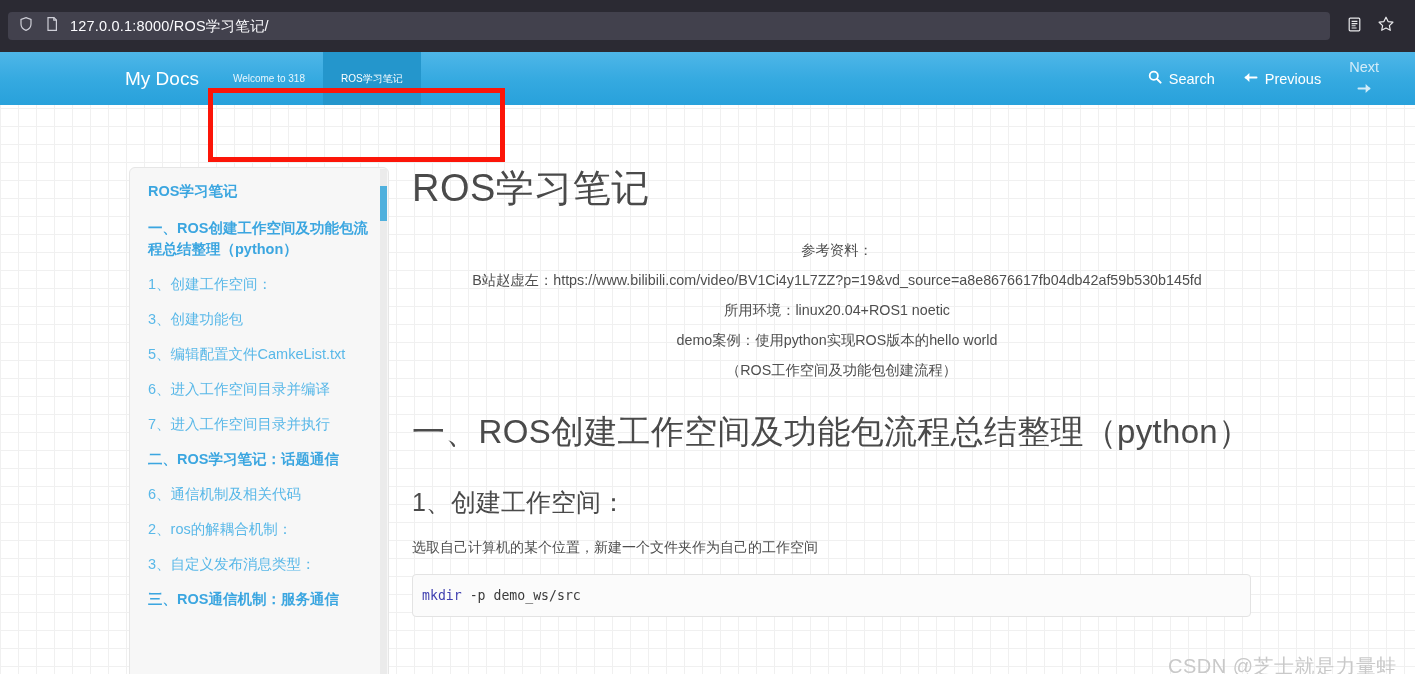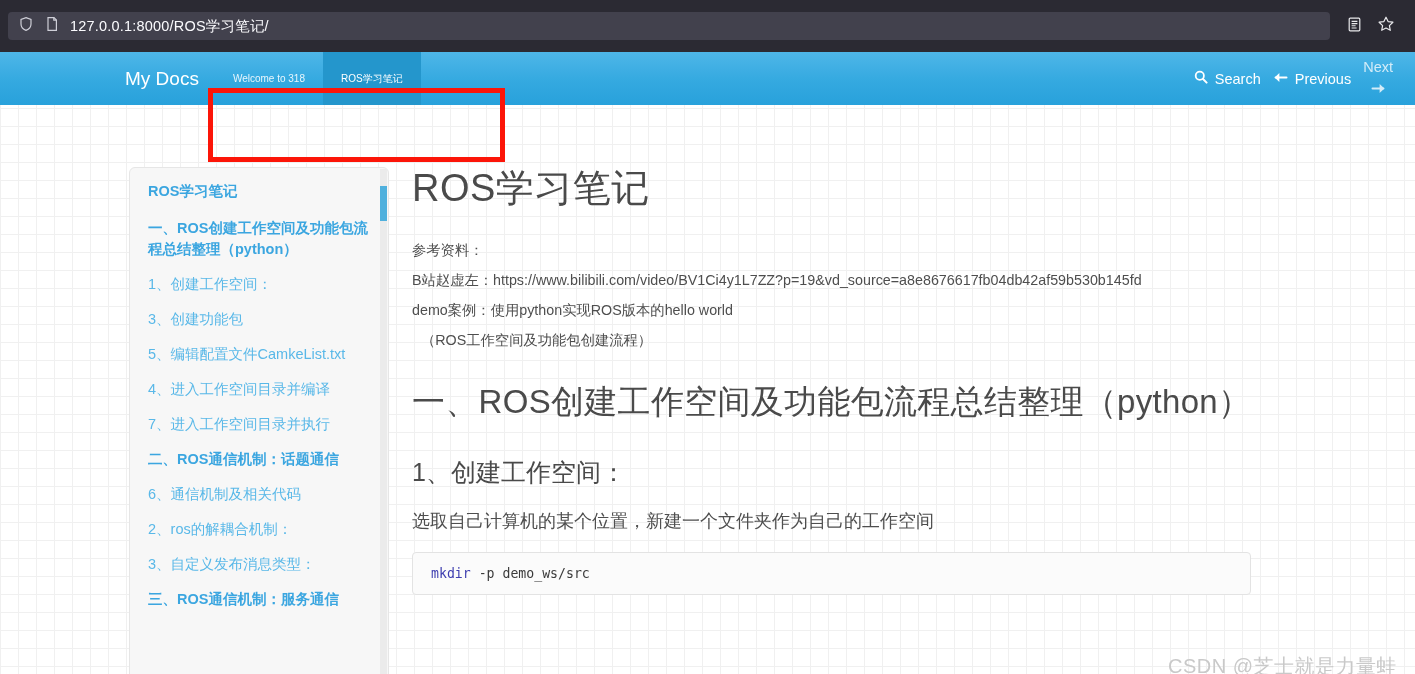--- a/index.html
+++ b/index.html
@@ -85,22 +85,22 @@
     white-space: nowrap;
     cursor: pointer;
   }
   .nav-tab.active {
     background: #2496cc;
     color: #ffffff;
   }
   #nav-right {
     margin-left: auto;
     display: flex; align-items: center;
-    gap: 12px;
-    padding-right: 22px;
+    gap: 28px;
+    padding-right: 36px;
   }
   .nav-link {
     display: flex; align-items: center; gap: 7px;
     color: #ffffff;
     font-size: 14.5px;
     white-space: nowrap;
     cursor: pointer;
   }
   .nav-link.muted { color: #d3ecf8; flex-direction: column; }
 
@@ -180,20 +180,21 @@
     font-weight: normal;
     color: #4a4a4a;
     line-height: 1.25;
     margin-bottom: 22px;
     letter-spacing: .5px;
   }
   .para {
     font-size: 14.3px;
     line-height: 2.1;
     color: #4e4e4e;
+    text-align: center;
   }
   .para.indent { padding-left: 9px; }
   h2.sec {
     font-size: 33px;
     font-weight: normal;
     color: #4a4a4a;
     line-height: 1.42;
     margin: 24px 0 0 0;
     letter-spacing: .3px;
   }
@@ -202,30 +203,30 @@
     font-weight: normal;
     color: #4a4a4a;
     line-height: 1.4;
     margin: 30px 0 14px 0;
   }
   .code-block {
     margin: 12px 4px 14px 0;
     background: #fbfbfb;
     border: 1px solid #e3e3e3;
     border-radius: 4px;
-    padding: 13px 18px;
+    padding: 13px 9px;
     width: 839px;
     font-family: "DejaVu Sans Mono", "Liberation Mono", monospace;
     font-size: 13.2px;
     color: #3b3b3b;
     white-space: pre;
   }
   .code-kw { color: #3f3fb0; }
   .body-para {
-    font-size: 18px;
+    font-size: 14px;
     line-height: 1.95;
     color: #4e4e4e;
     width: 843px;
   }
 
   
   #watermark {
     position: absolute;
     right: 18px;
     bottom: 8px;
@@ -312,37 +313,38 @@
 
   <div id="content-wrap">
 
     <div id="sidebar">
       <div id="sidebar-inner">
         <div class="toc-title">ROS学习笔记</div>
         <div class="toc-item level1">一、ROS创建工作空间及功能包流程总结整理（python）</div>
         <div class="toc-item level2">1、创建工作空间：</div>
         <div class="toc-item level2">3、创建功能包</div>
         <div class="toc-item level2">5、编辑配置文件CamkeList.txt</div>
-        <div class="toc-item level2">4、进入工作空间目录并编译</div>
+        <div class="toc-item level2">6、进入工作空间目录并编译</div>
         <div class="toc-item level2">7、进入工作空间目录并执行</div>
-        <div class="toc-item level1">二、ROS通信机制：话题通信</div>
+        <div class="toc-item level1">二、ROS学习笔记：话题通信</div>
         <div class="toc-item level2">6、通信机制及相关代码</div>
         <div class="toc-item level2">2、ros的解耦合机制：</div>
         <div class="toc-item level2">3、自定义发布消息类型：</div>
         <div class="toc-item level1">三、ROS通信机制：服务通信</div>
 
       </div>
       <div id="sidebar-scrollbar"></div>
       <div id="sidebar-thumb"></div>
     </div>
 
     <div id="article">
       <h1 id="doc-title">ROS学习笔记</h1>
       <p class="para">参考资料：</p>
       <p class="para">B站赵虚左：https://www.bilibili.com/video/BV1Ci4y1L7ZZ?p=19&amp;vd_source=a8e8676617fb04db42af59b530b145fd</p>
+      <p class="para">所用环境：linux20.04+ROS1 noetic</p>
       <p class="para">demo案例：使用python实现ROS版本的hello world</p>
       <p class="para indent">（ROS工作空间及功能包创建流程）</p>
 
       <h2 class="sec">一、ROS创建工作空间及功能包流程总结整理（python）</h2>
 
       <h3 class="sub">1、创建工作空间：</h3>
       <p class="body-para">选取自己计算机的某个位置，新建一个文件夹作为自己的工作空间</p>
 
       <div class="code-block"><span class="code-kw">mkdir</span><span> -p demo_ws/src</span></div>
 

